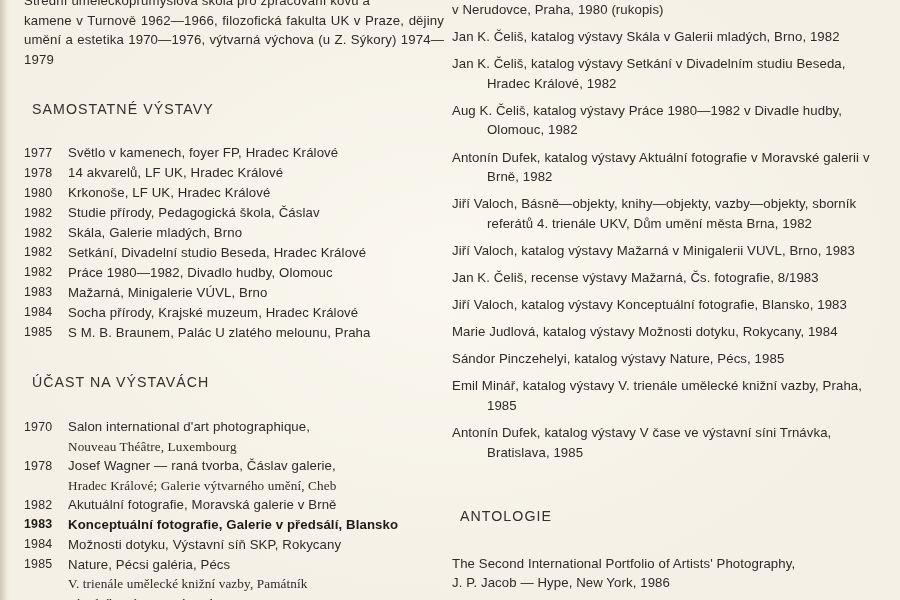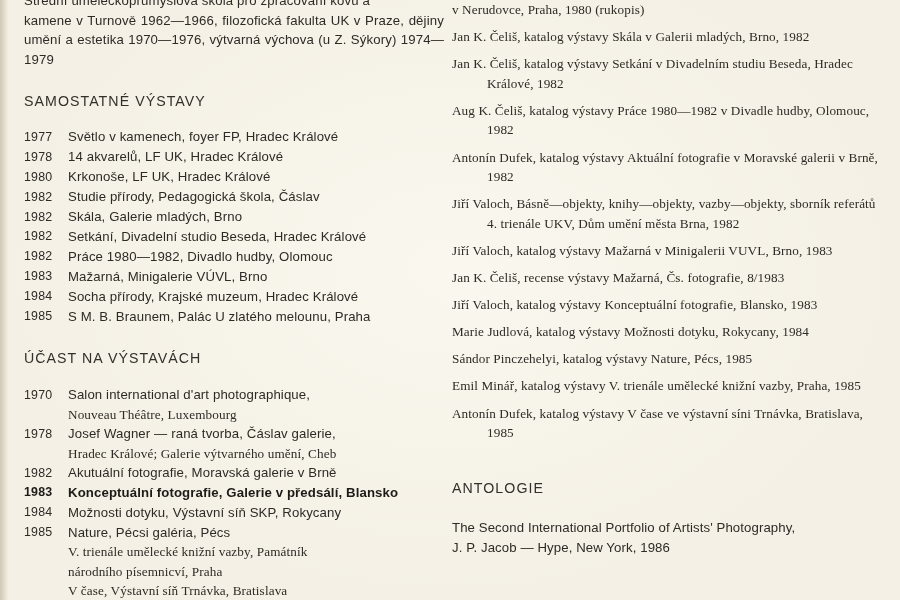--- a/index.html
+++ b/index.html
@@ -55,21 +55,21 @@
   }
   .intro .clipped-line {
     display: block;
     margin-top: -9px;
   }
 
   h2.section-heading {
     font-size: 14.2px;
     font-weight: 400;
     letter-spacing: 1.05px;
-    margin: 0;
+    margin: 8px;
     padding: 0;
     color: #33302b;
   }
 
   
   ul.entry-list {
     list-style: none;
     margin: 0;
     padding: 0;
   }
@@ -104,21 +104,20 @@
     margin: 0;
     padding: 0;
   }
   ul.biblio-list > li {
     font-size: 13.2px;
     line-height: 19.6px;
     letter-spacing: 0.1px;
     padding-left: 35px;
     text-indent: -35px;
     margin: 0 0 7.5px 0;
-    font-family: Liberation Serif, serif;
   }
   li.clipped-top {
     margin-top: -10px;
   }
 
   .antologie-body {
     font-size: 13.2px;
     line-height: 19.6px;
     letter-spacing: 0.1px;
     text-align: justify;

